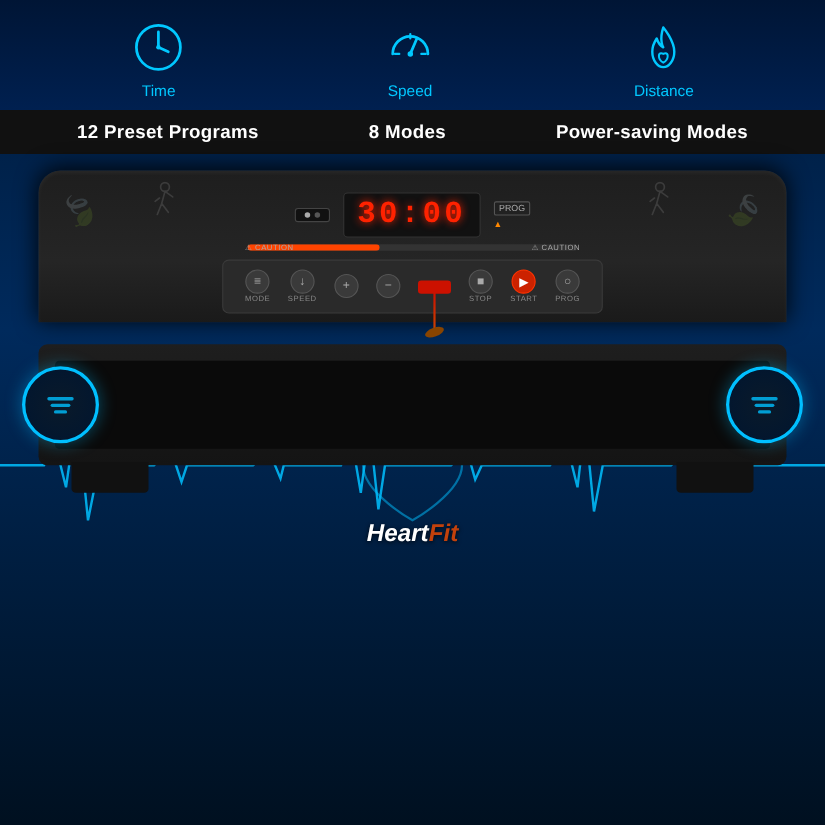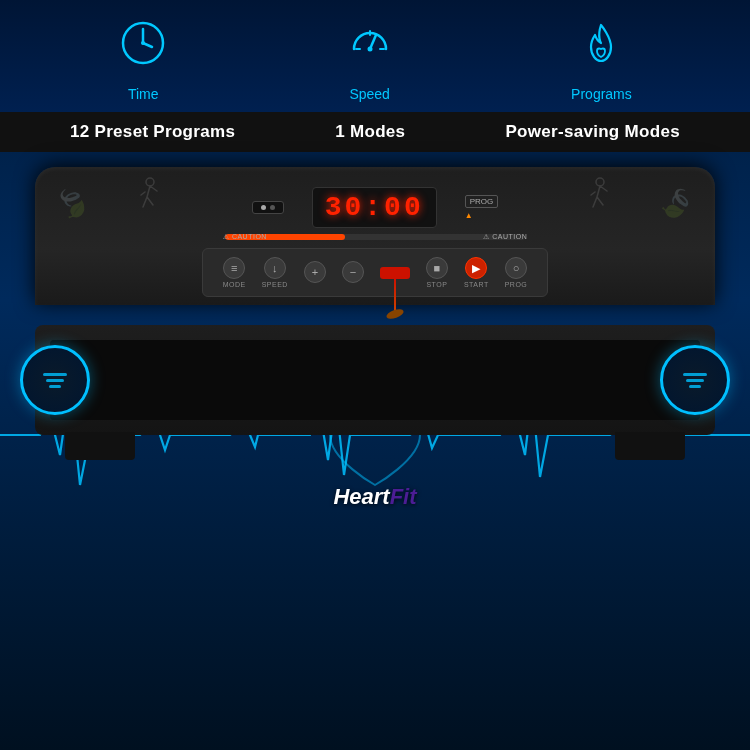--- a/index.html
+++ b/index.html
@@ -17,21 +17,21 @@
       display: flex;
       justify-content: space-around;
       align-items: center;
       padding: 18px 30px 10px;
       background: linear-gradient(180deg, #001535 0%, #002050 100%);
     }
     .icon-item {
       display: flex;
       flex-direction: column;
       align-items: center;
-      gap: 18px;
+      gap: 6px;
     }
     .icon-item .icon-svg {
       width: 50px;
       height: 50px;
       display: flex;
       align-items: center;
       justify-content: center;
     }
     .icon-item .icon-label {
       color: #00c8ff;
@@ -245,29 +245,29 @@
   </div>
 
 
   <div class="icon-item">
     <div class="icon-svg">
       <svg width="48" height="48" viewBox="0 0 48 48" fill="none">
         <path d="M24 6 C24 6 34 18 34 28 C34 36 29 42 24 42 C19 42 14 36 14 28 C14 22 18 16 18 16 C18 16 20 22 24 24 C24 24 20 18 24 6Z" stroke="#00c8ff" stroke-width="2.2" fill="none" stroke-linejoin="round"></path>
         <path d="M24 30 C24 30 28 28 28 32 C28 36 24 38 24 38 C24 38 20 36 20 32 C20 28 24 30 24 30Z" stroke="#00c8ff" stroke-width="1.8" fill="none"></path>
       </svg>
     </div>
-    <span class="icon-label">Programs</span>
+    <span class="icon-label">Distance</span>
   </div>
 
 
 </div>
 
 <div class="features-bar">
   <span class="feature-text">12 Preset Programs</span>
-  <span class="feature-text">1 Modes</span>
+  <span class="feature-text">8 Modes</span>
   <span class="feature-text">Power-saving Modes</span>
 </div>
 
 <div class="console-wrapper">
   <div class="treadmill-console">
 
     <span class="leaf-decor" style="left:20px; top:20px; transform:rotate(-30deg);">🍃</span>
     <span class="leaf-decor" style="right:20px; top:20px; transform:rotate(30deg);">🍃</span>
 
     <div style="position:absolute; top:10px; left:100px; opacity:0.2;">
@@ -276,21 +276,21 @@
         <path d="M15 9 L12 20 M12 20 L8 30 M12 20 L18 28 M10 15 L6 18 M15 9 L22 14" stroke="#aaa" stroke-width="1.5" stroke-linecap="round"></path>
       </svg>
     </div>
     <div style="position:absolute; top:10px; right:100px; opacity:0.2;">
       <svg width="30" height="36" viewBox="0 0 30 36" fill="none">
         <circle cx="15" cy="5" r="4" stroke="#aaa" stroke-width="1.5" fill="none"></circle>
         <path d="M15 9 L12 20 M12 20 L8 30 M12 20 L18 28 M10 15 L6 18 M15 9 L22 14" stroke="#aaa" stroke-width="1.5" stroke-linecap="round"></path>
       </svg>
     </div>
 
-    <div style="display:flex; justify-content:center; align-items:center; gap:28px; padding:8px 0 4px;">
+    <div style="display:flex; justify-content:center; align-items:center; gap:12px; padding:8px 0 4px;">
       <div style="background:#111; border:1px solid #444; border-radius:3px; padding:3px 8px; display:flex; gap:4px;">
         <div style="width:5px;height:5px;background:#aaa;border-radius:50%;"></div>
         <div style="width:5px;height:5px;background:#555;border-radius:50%;"></div>
       </div>
       <div class="led-display">30:00</div>
       <div style="display:flex; flex-direction:column; gap:3px;">
         <div style="color:#aaa;font-size:8px;border:1px solid #555;border-radius:2px;padding:1px 4px;">PROG</div>
         <div style="color:#ff8800;font-size:8px;">▲</div>
       </div>
     </div>
@@ -375,16 +375,16 @@
 
   <div style="position:absolute;top:20px;left:35px;right:35px;height:110px;background:linear-gradient(180deg,#1e1e1e 0%,#141414 100%);border-radius:8px;z-index:4;">
 
     <div style="position:absolute;top:15px;left:15px;right:15px;bottom:15px;background:#0a0a0a;border-radius:4px;"></div>
 
     <div style="position:absolute;bottom:-25px;left:30px;width:70px;height:28px;background:#111;border-radius:0 0 4px 4px;"></div>
     <div style="position:absolute;bottom:-25px;right:30px;width:70px;height:28px;background:#111;border-radius:0 0 4px 4px;"></div>
   </div>
 
   <div class="superfit-logo">
-    <span style="color:#fff;font-style:italic;">Heart</span><span style="color:#4c1d95;font-style:italic;">Fit</span>
+    <span style="color:#fff;font-style:italic;">Heart</span><span style="color:#c2410c;font-style:italic;">Fit</span>
   </div>
 
 </div>
 
 </body></html>

